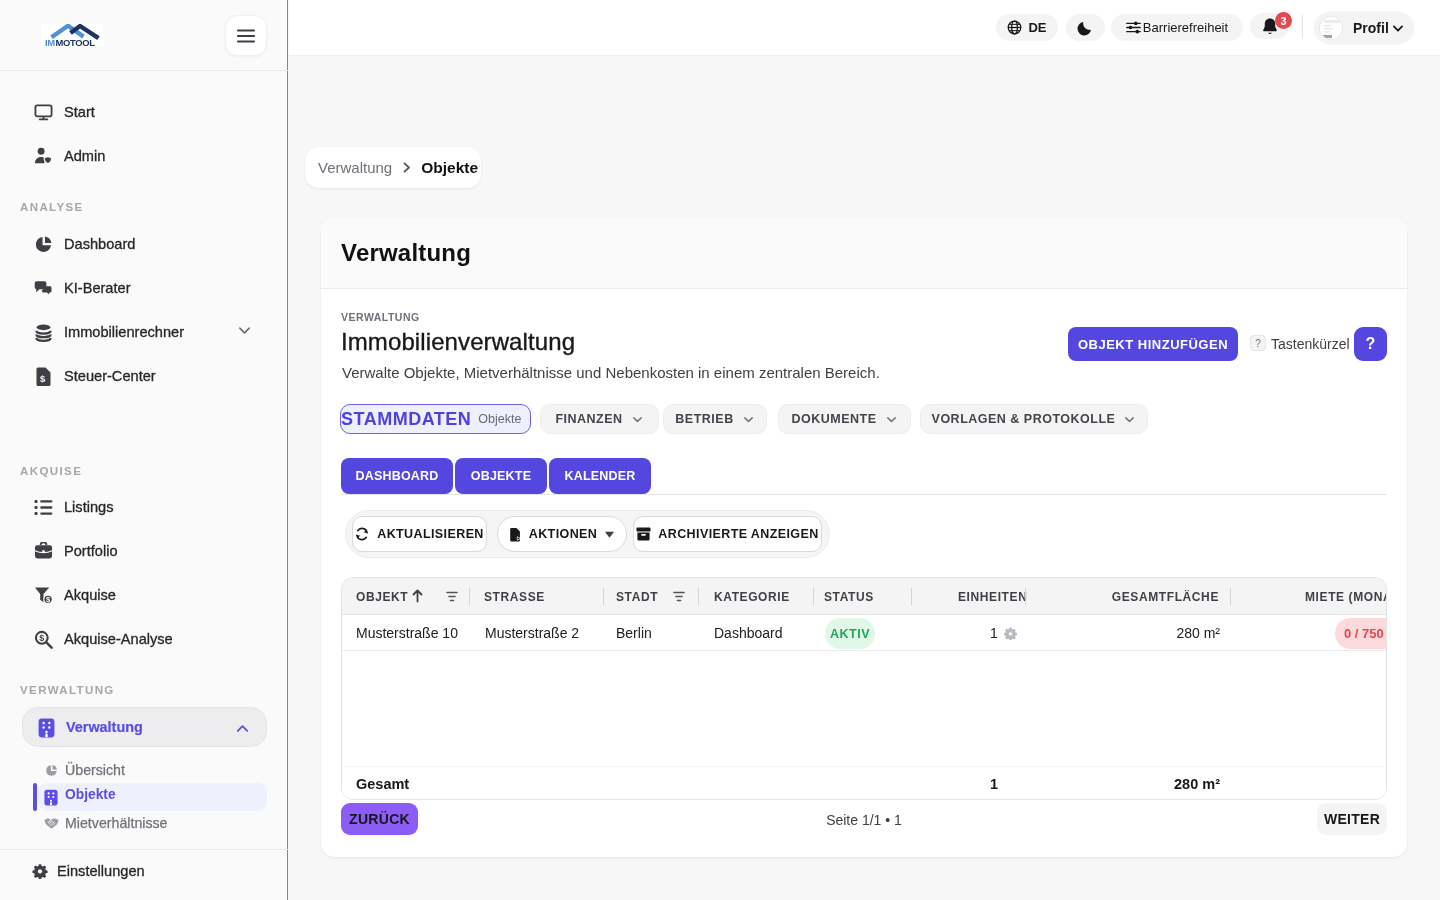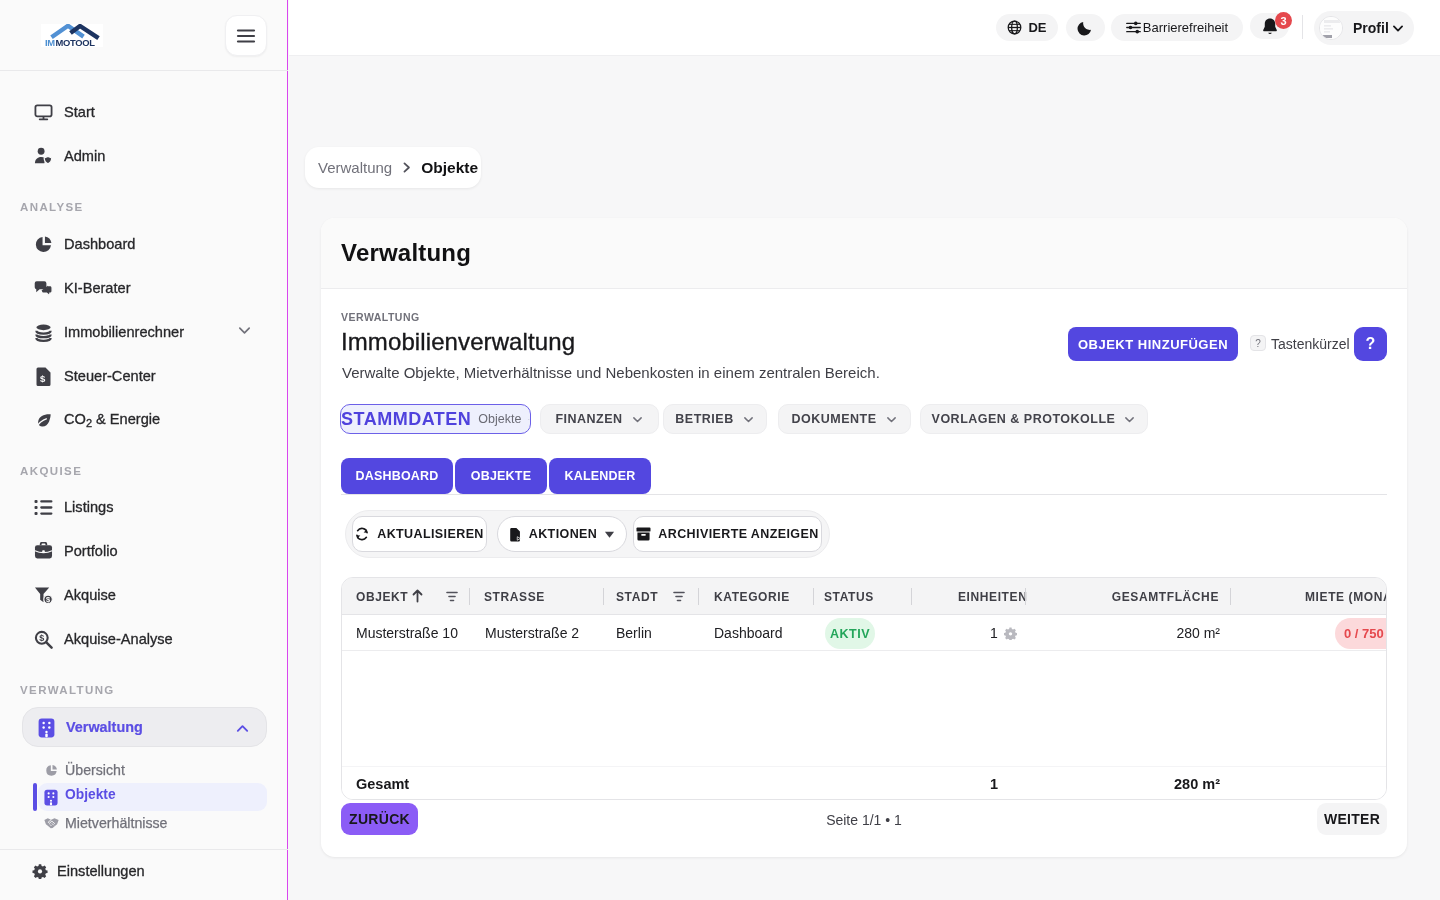--- a/index.html
+++ b/index.html
@@ -123,29 +123,20 @@
   <div class="nav-item" style="top:356px;">
     <span class="ic">
         <svg width="15" height="19" viewBox="0 0 15 19">
           <path d="M2 .5 h7.5 l5 5 v12 a1.5 1.5 0 0 1 -1.5 1.5 h-11 A1.5 1.5 0 0 1 .5 17.5 V2 A1.5 1.5 0 0 1 2 .5z" fill="#3f3f46"></path>
           <text x="4" y="14.5" font-size="9.5" font-weight="bold" fill="#fafafa">$</text>
         </svg>
       </span>
     <span class="tx">Steuer-Center</span>
   </div>
 
-  <div class="nav-item" style="top:400px;">
-    <span class="ic">
-        <svg width="20" height="19" viewBox="0 0 20 20">
-          <path d="M17.5 3.5 C11 3 5.5 5.5 4.5 10.5 c-.6 3 1 5.5 3.8 5.8 3.2.4 6.2-1.6 7.6-5.2 C17 8 17.6 5.5 17.5 3.5z" fill="#3f3f46"></path>
-          <path d="M2.5 17.5 C5 12.5 9 9.5 13.5 8" stroke="#fafafa" stroke-width="1.4" fill="none"></path>
-        </svg>
-      </span>
-    <span class="tx">CO<span style="font-size:11px;vertical-align:-3px;">2</span> &amp; Energie</span>
-  </div>
 
   <span class="sec-label" style="top:465px;">AKQUISE</span>
 
   <div class="nav-item" style="top:487px;">
     <span class="ic">
         <svg width="19" height="17" viewBox="0 0 20 18">
           <g fill="#3f3f46">
             <rect x="0.5" y="1" width="3.2" height="3.2" rx="1"></rect>
             <rect x="0.5" y="7.4" width="3.2" height="3.2" rx="1"></rect>
             <rect x="0.5" y="13.8" width="3.2" height="3.2" rx="1"></rect>

